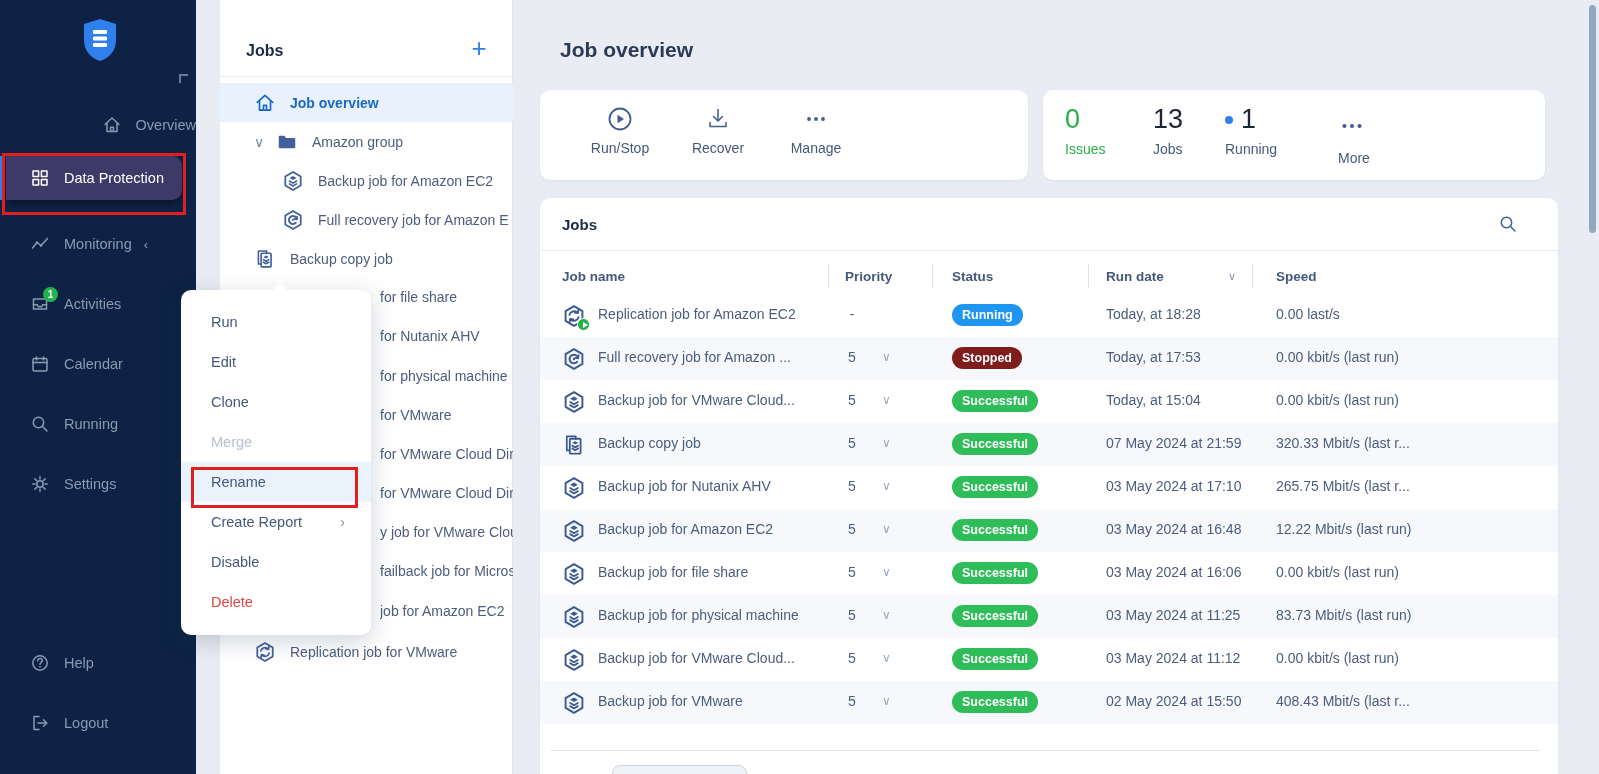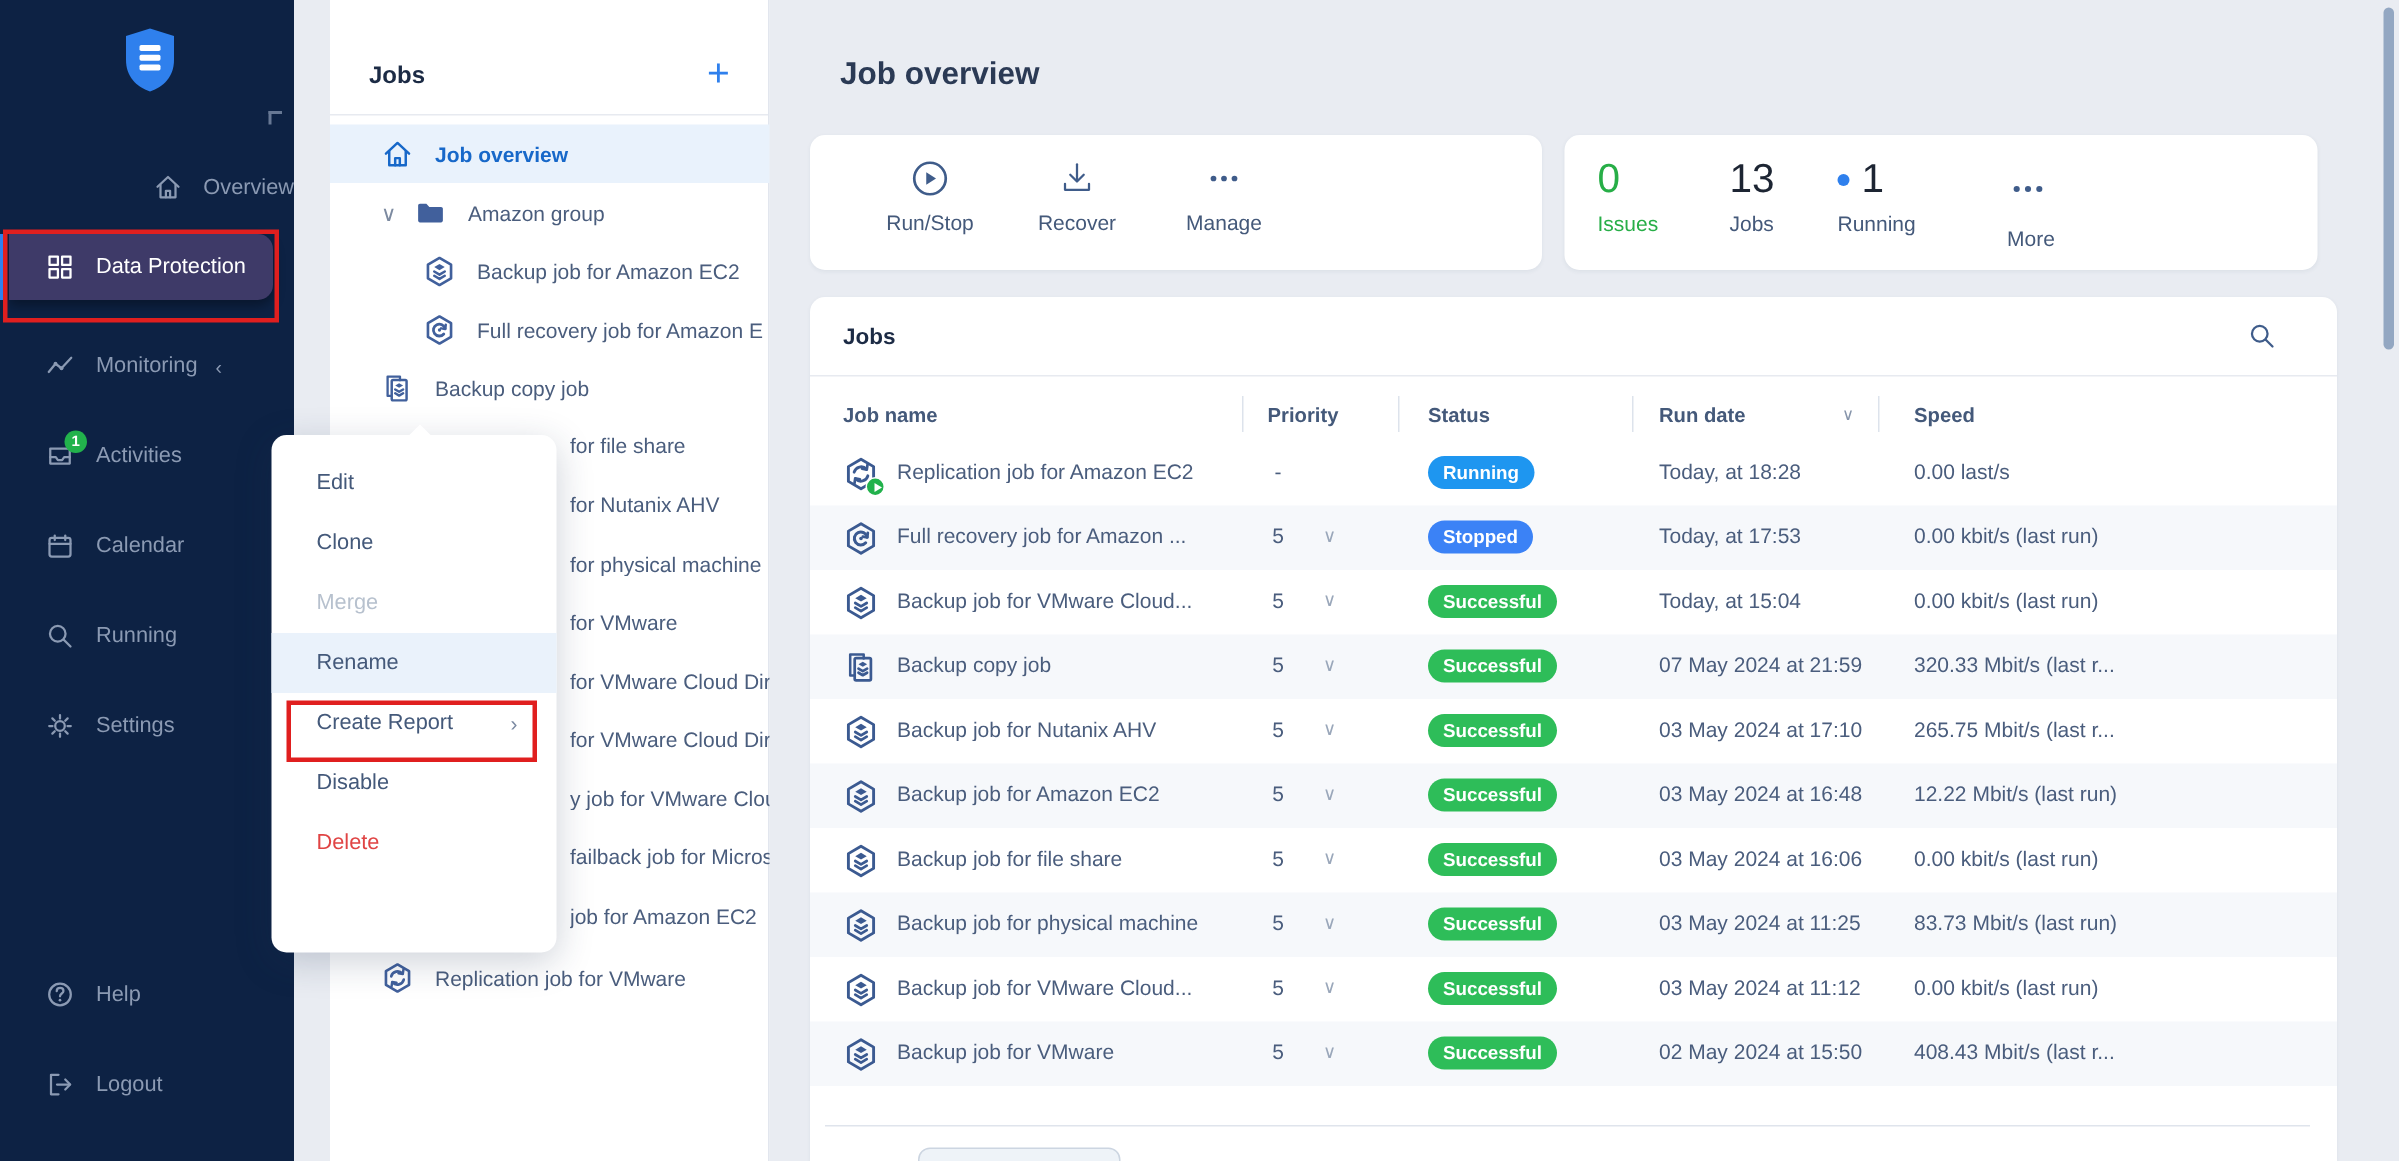--- a/index.html
+++ b/index.html
@@ -189,21 +189,21 @@
           <div class="trow alt" style="top: 139px;">
             <span class="cicon"><svg viewBox="0 0 20 20" fill="none" stroke="currentColor" stroke-width="1.5" stroke-linecap="round" stroke-linejoin="round">
                 <path d="M10 1.8 L17 5.9 V14.1 L10 18.2 L3 14.1 V5.9 Z" stroke-width="1.6"></path>
                 <path d="M13.4 9.2 A3.6 3.6 0 1 0 12.6 12.4" stroke-width="1.7"></path>
                 <path d="M13.8 6.8 L13.5 9.4 L11 9" stroke-width="1.5"></path>
                 <circle cx="10" cy="10" r="1" fill="currentColor" stroke="none"></circle>
               </svg></span>
             <span class="cname">Full recovery job for Amazon ...</span>
             <span class="cprio">5</span>
             <span class="cprio-chev">∨</span>
-            <span class="cbadge" style="background:#3b82f6">Stopped</span>
+            <span class="cbadge" style="background:#7f1d1d">Stopped</span>
             <span class="cdate">Today, at 17:53</span>
             <span class="cspeed">0.00 kbit/s (last run)</span>
           </div>
           <div class="trow" style="top: 182px;">
             <span class="cicon"><svg viewBox="0 0 20 20" fill="none" stroke="currentColor" stroke-width="1.5" stroke-linecap="round" stroke-linejoin="round">
                 <path d="M10 1.8 L17 5.9 V14.1 L10 18.2 L3 14.1 V5.9 Z" stroke-width="1.6"></path>
                 <path d="M6.8 7.3 L10 5.4 L13.2 7.3 L10 9.2 Z" fill="currentColor" stroke="none"></path>
                 <path d="M6.8 10 L10 11.9 L13.2 10"></path>
                 <path d="M6.8 12.6 L10 14.5 L13.2 12.6"></path>
               </svg></span>
@@ -502,20 +502,23 @@
               <path d="M13.5 6.7 L16.8 10 L13.5 13.3"></path>
             </svg>
           </span>
           <span>Logout</span>
         </div>
       </div>
   </div>
 
   <div class="ctx-menu" id="ctxMenu">
     <div class="ctx-notch"></div>
+  <div class="ctx-item">
+        <span>Run</span>
+      </div>
       <div class="ctx-item">
         <span>Edit</span>
       </div>
       <div class="ctx-item">
         <span>Clone</span>
       </div>
       <div class="ctx-item disabled">
         <span>Merge</span>
       </div>
       <div class="ctx-item highlight">

